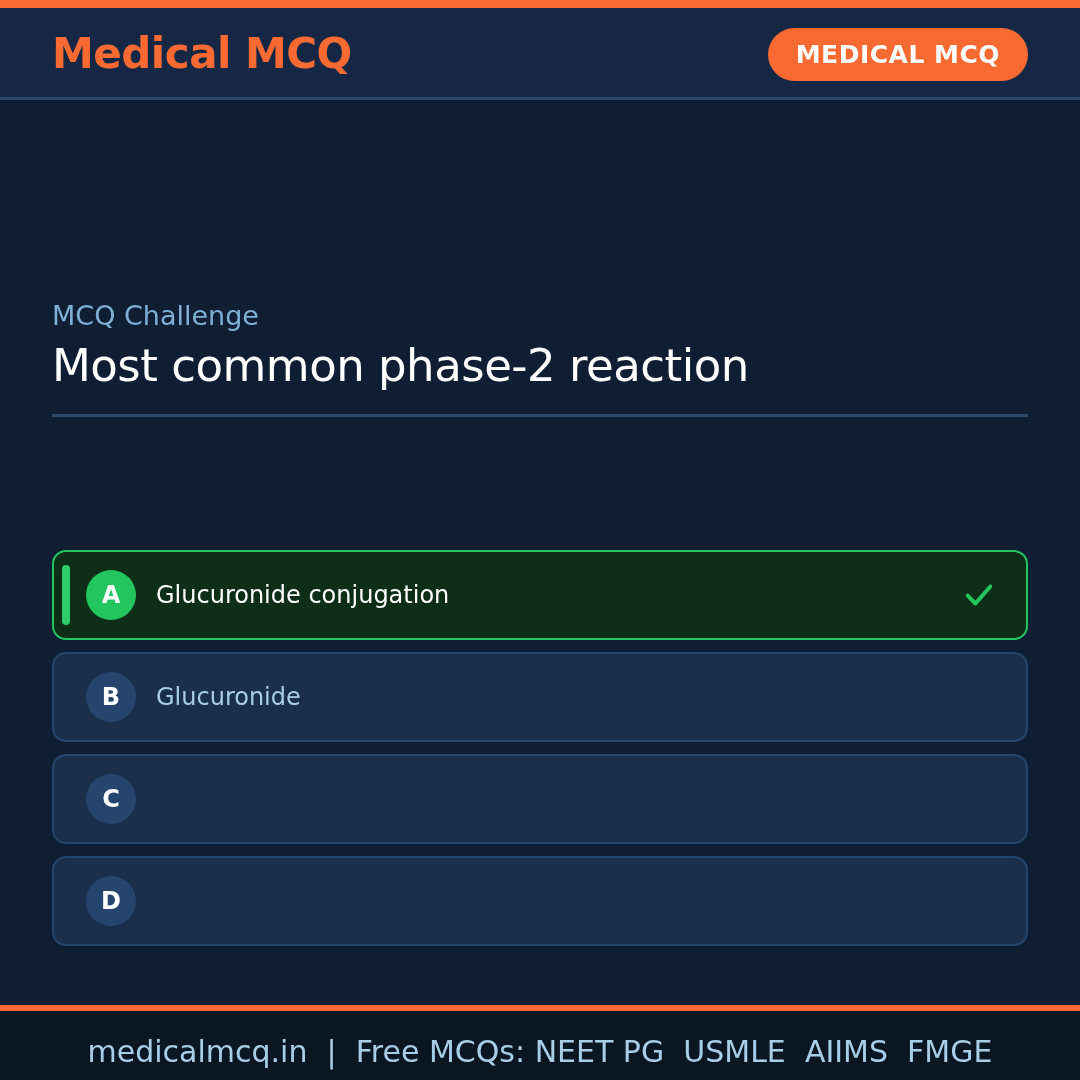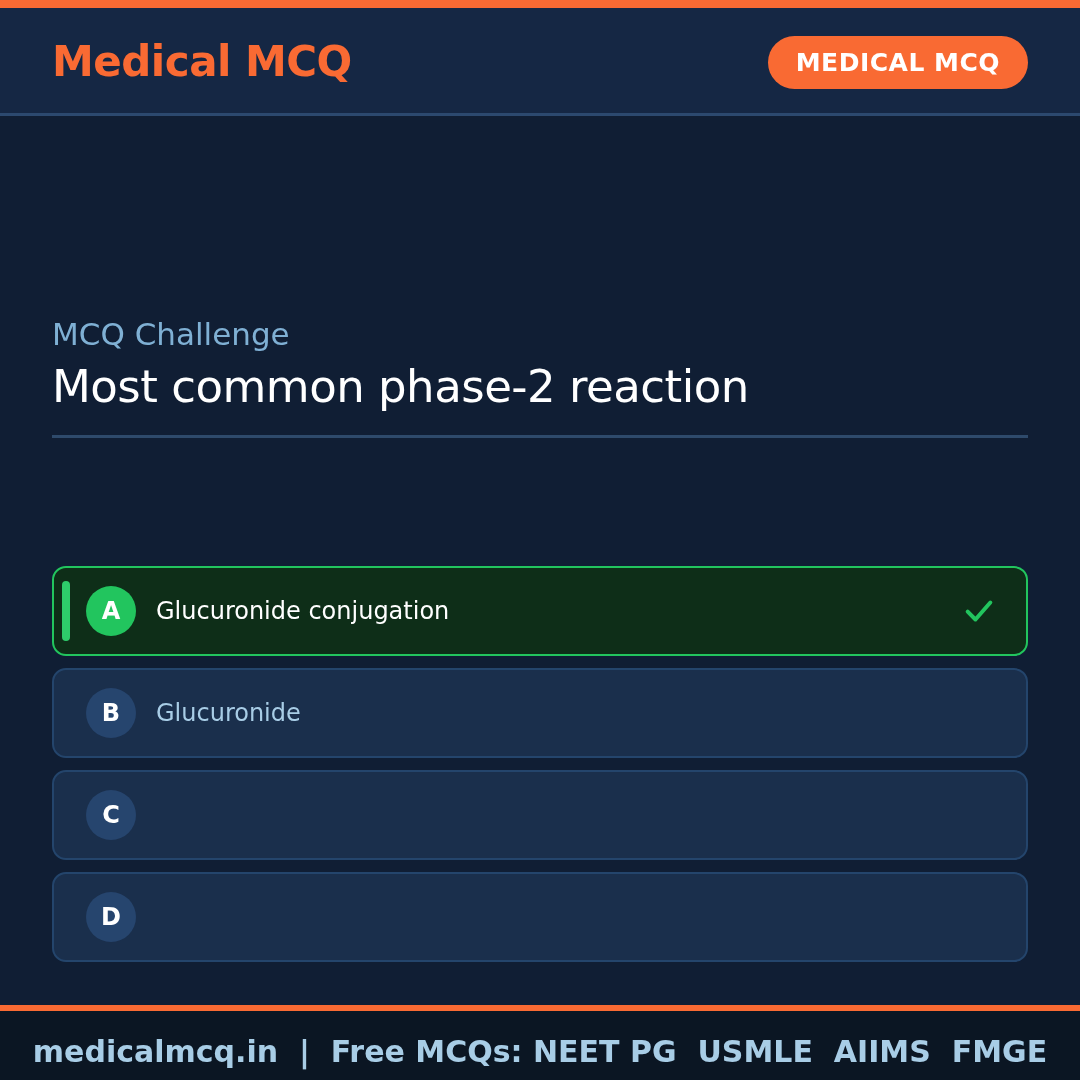--- a/index.html
+++ b/index.html
@@ -26,21 +26,21 @@
   .top-accent {
     height: 8px;
     width: 100%;
     background: #f96a33;
     flex: 0 0 auto;
   }
 
   
   .header {
     flex: 0 0 auto;
-    height: 108px;
+    height: 92px;
     background: #152744;
     border-bottom: 3px solid #2d4straight;
     border-bottom: 3px solid #2d4straight;
     box-sizing: border-box;
     display: flex;
     align-items: center;
     justify-content: space-between;
     padding: 4px 52px;
     position: relative;
   }
@@ -89,21 +89,21 @@
     box-sizing: border-box;
   }
   .question-block {
     position: absolute;
     left: 52px;
     right: 52px;
     top: 200px;
   }
   .eyebrow {
     color: #7fb0d4;
-    font-size: 31px;
+    font-size: 27px;
     font-weight: normal;
     line-height: 1.2;
     margin-bottom: 8px;
   }
   .question-title {
     color: #ffffff;
     font-size: 45px;
     font-weight: normal;
     line-height: 1.15;
     letter-spacing: -0.5px;
@@ -211,21 +211,21 @@
     height: 69px;
     background: #0b1623;
     display: flex;
     align-items: center;
     justify-content: center;
     gap: 0;
   }
   .footer-text {
     color: #a8cde6;
     font-size: 30px;
-    font-weight: bold;
+    font-weight: normal;
     white-space: pre;
     line-height: 1;
     margin-top: 12px;
   }
 </style>
 </head>
 <body>
 
 <div class="page">
 

